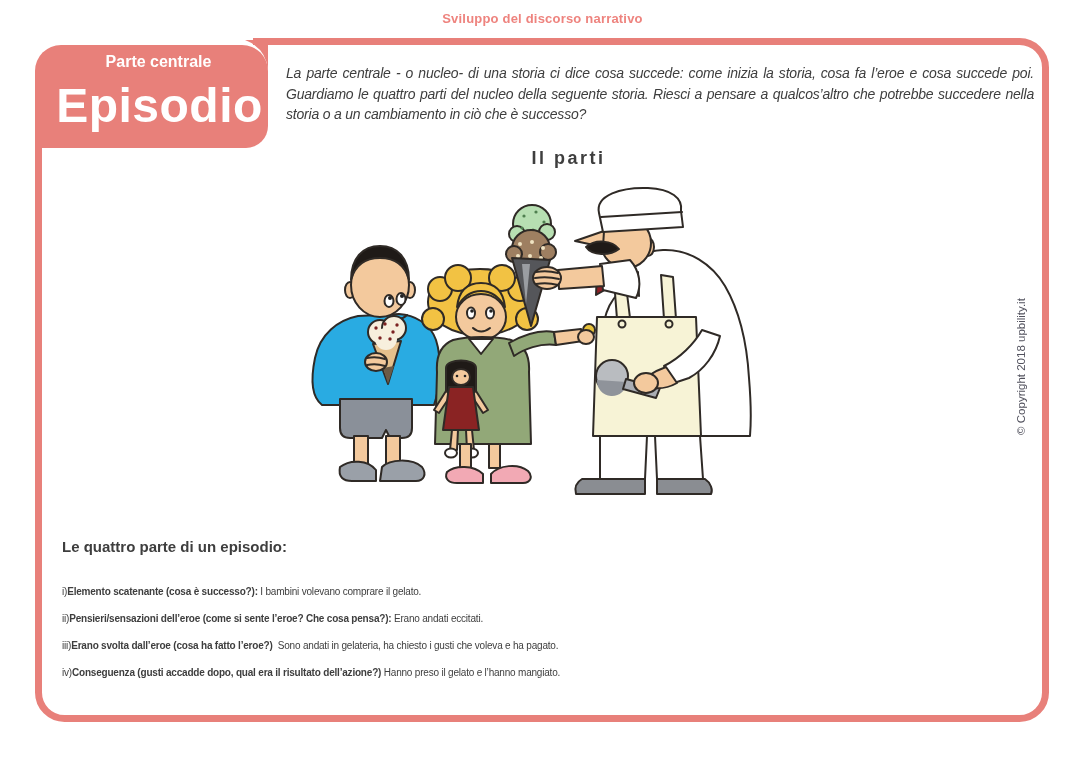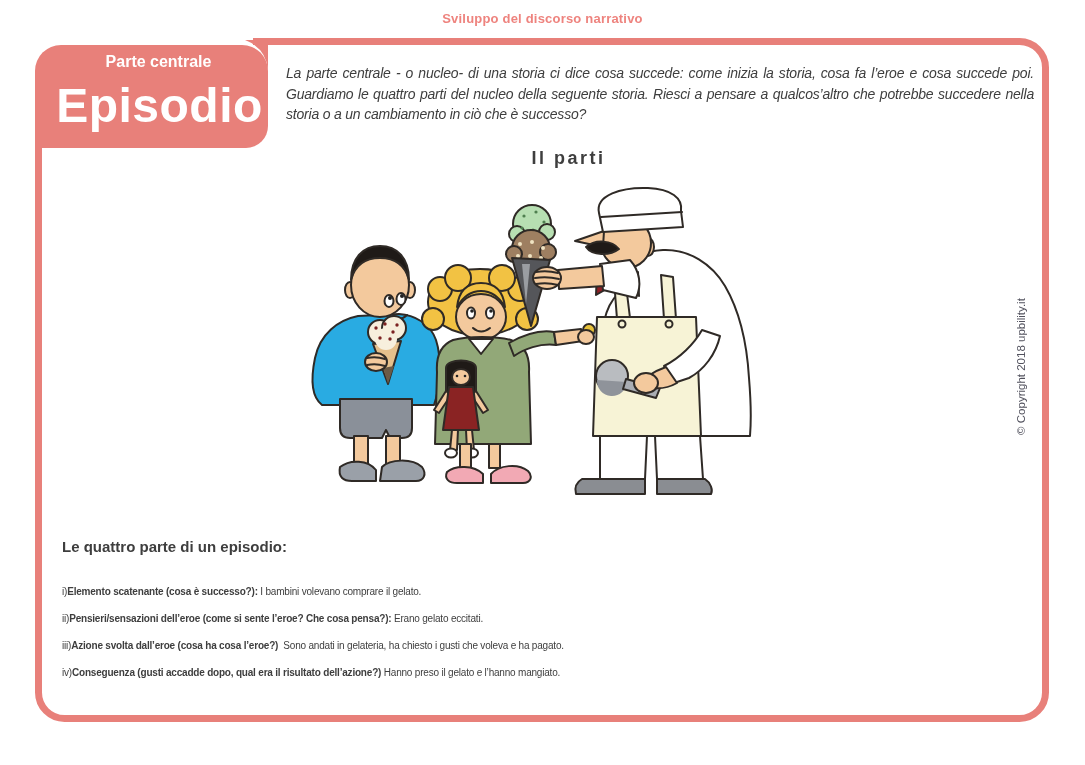--- a/index.html
+++ b/index.html
@@ -213,19 +213,19 @@
       </g>
     </svg>
   </div>
 
   <div class="copyright">© Copyright 2018 upbility.it</div>
 
   <div class="phases-heading">Le quattro parte di un episodio:</div>
 
   <div class="phase-item" style="top:582px"><span>i)</span><span class="b">Elemento scatenante (cosa è successo?):</span><span> I bambini volevano comprare il gelato.</span></div>
 
-  <div class="phase-item" style="top:609px"><span>ii)</span><span class="b">Pensieri/sensazioni dell’eroe (come si sente l’eroe? Che cosa pensa?):</span><span> Erano gelato eccitati.</span></div>
-
-  <div class="phase-item" style="top:636px"><span>iii)</span><span class="b">Azione svolta dall’eroe (cosa ha cosa l’eroe?)</span><span>  Sono andati in gelateria, ha chiesto i gusti che voleva e ha pagato.</span></div>
+  <div class="phase-item" style="top:609px"><span>ii)</span><span class="b">Pensieri/sensazioni dell’eroe (come si sente l’eroe? Che cosa pensa?):</span><span> Erano andati eccitati.</span></div>
+
+  <div class="phase-item" style="top:636px"><span>iii)</span><span class="b">Erano svolta dall’eroe (cosa ha fatto l’eroe?)</span><span>  Sono andati in gelateria, ha chiesto i gusti che voleva e ha pagato.</span></div>
 
   <div class="phase-item" style="top:663px"><span>iv)</span><span class="b">Conseguenza (gusti accadde dopo, qual era il risultato dell’azione?)</span><span> Hanno preso il gelato e l’hanno mangiato.</span></div>
 
 </div>
 
 </body></html>

